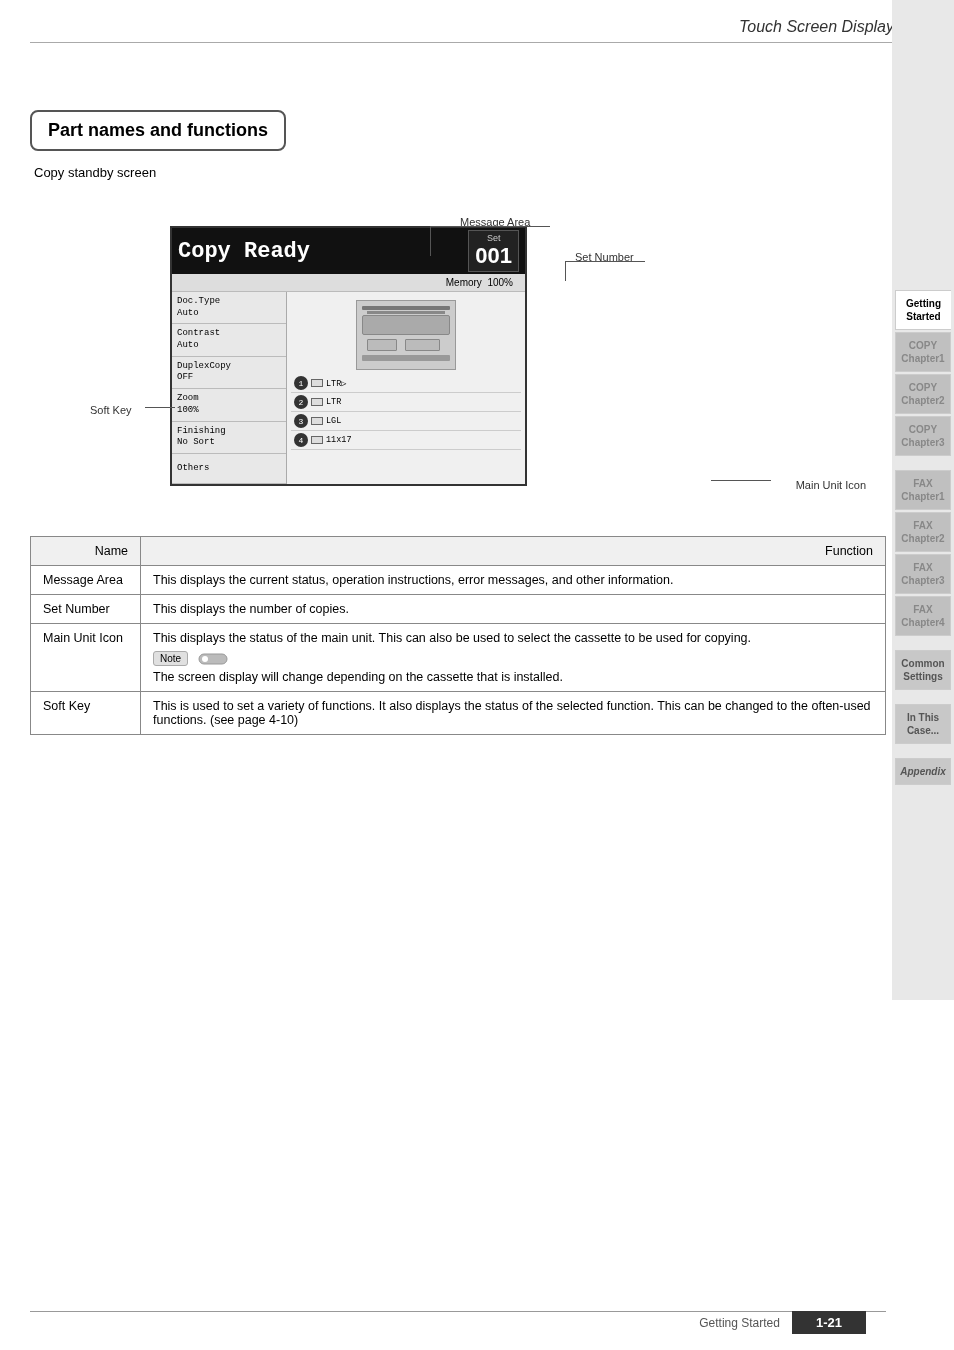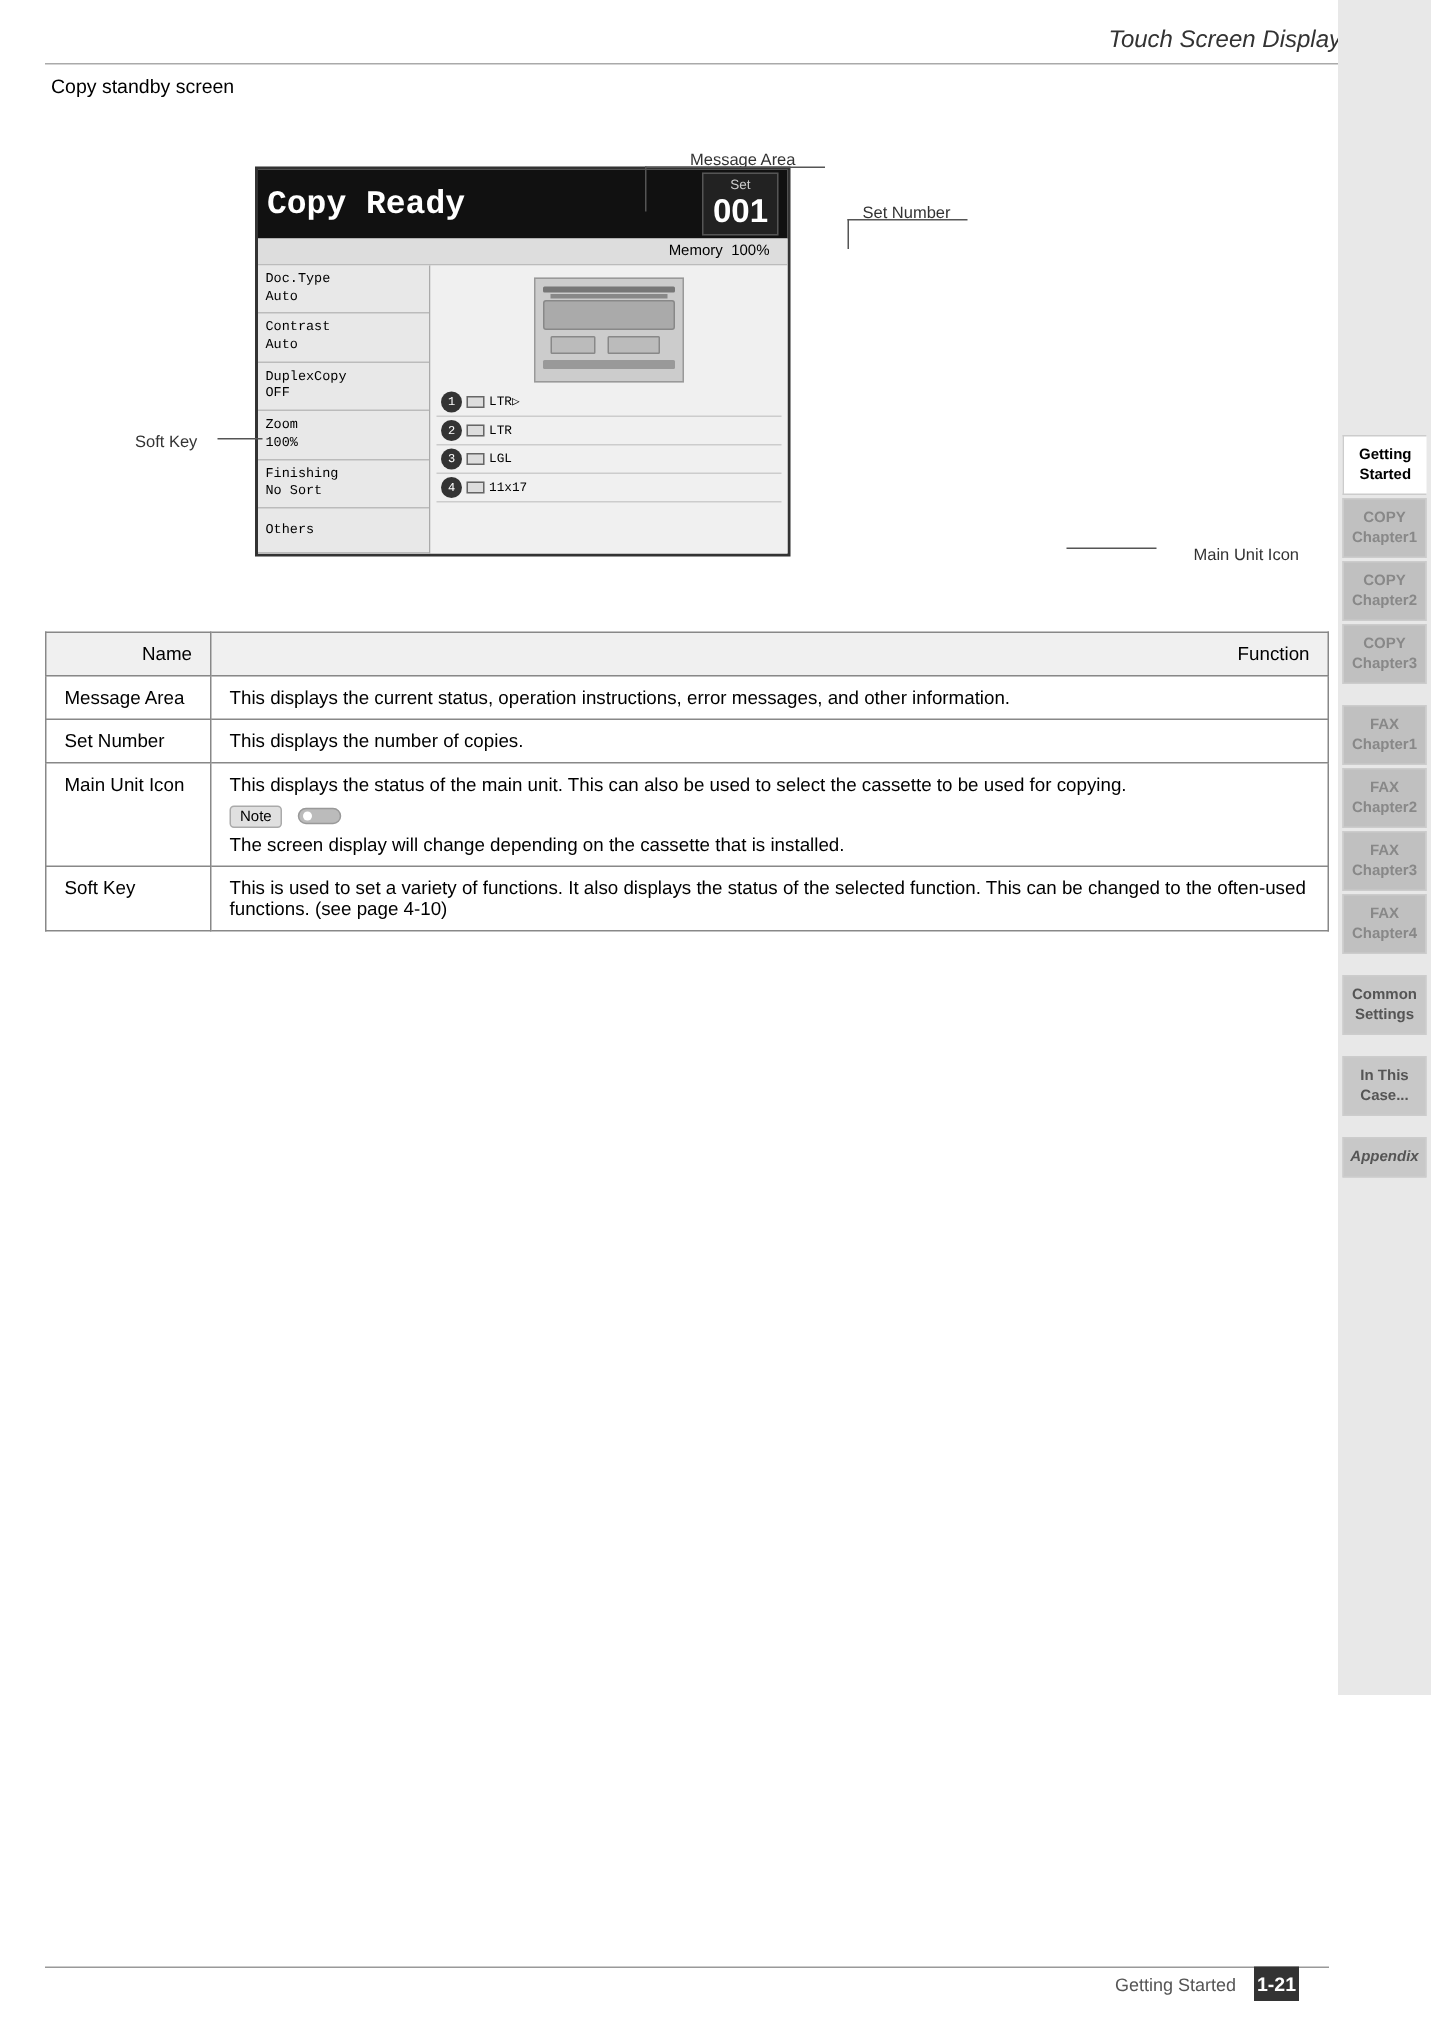--- a/index.html
+++ b/index.html
@@ -33,21 +33,21 @@
       height: 1px;
       background: #aaa;
     }
 
     
     .right-sidebar {
       position: absolute;
       top: 0;
       right: 0;
       width: 62px;
-      height: 1130px;
+      height: 1000px;
       background: #e8e8e8;
       display: flex;
       flex-direction: column;
       align-items: center;
       padding-top: 290px;
       gap: 2px;
     }
 
     .sidebar-tab {
       width: 56px;
@@ -328,21 +328,21 @@
       align-items: center;
       padding-right: 20px;
       gap: 12px;
       font-size: 12px;
       color: #555;
     }
 
     .page-number-box {
       background: #333;
       color: #fff;
-      padding: 4px 2px;
+      padding: 4px 24px;
       font-size: 13px;
       font-weight: bold;
     }
 
     .footer-line {
       position: absolute;
       bottom: 38px;
       left: 30px;
       right: 68px;
       height: 1px;
@@ -380,20 +380,21 @@
   <div style="height:10px;"></div>
   <div class="sidebar-tab in-this" style="white-space:pre-line;">In This
 Case...</div>
   <div style="height:10px;"></div>
   <div class="sidebar-tab appendix" style="white-space:pre-line;">Appendix</div>
 </div>
 
 <div class="main-content">
 
   
+  <div class="section-heading">Part names and functions</div>
 
   
   <div class="sub-label">Copy standby screen</div>
 
   
   <div class="diagram-container">
 
     <div class="copy-screen">
 
       <div class="screen-header">

